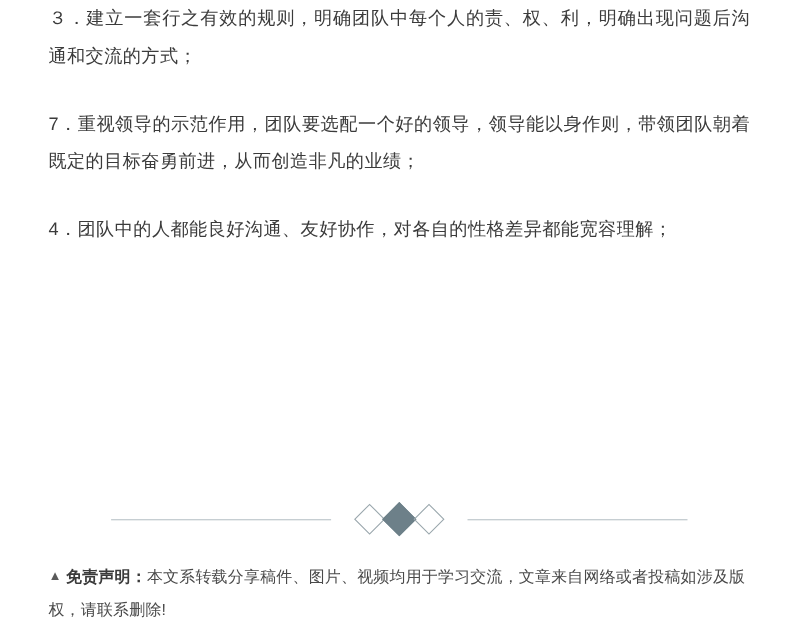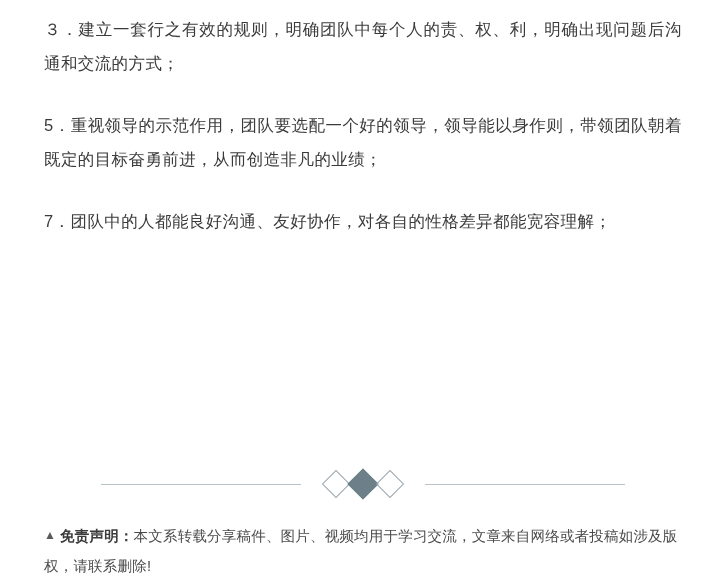--- a/index.html
+++ b/index.html
@@ -13,21 +13,20 @@
     font-family: "Liberation Sans", sans-serif;
     color: #333333;
     overflow: hidden;
   }
   .page {
     position: relative;
     width: 726px;
     height: 406px;
     box-sizing: border-box;
     padding: 0 44px 0 44px;
-    margin-top: 12px;
   }
   .para {
     font-size: 16.5px;
     line-height: 34px;
     color: #3b3b3b;
     text-align: justify;
     letter-spacing: 0.4px;
     margin: 0 0 28px 0;
     font-family: "Liberation Sans", sans-serif;
   }
@@ -96,22 +95,22 @@
     color: #3b3b3b;
     text-align: right;
   }
 </style>
 </head>
 <body>
 
 <div class="page">
 
   <p class="para para-3">３．建立一套行之有效的规则，明确团队中每个人的责、权、利，明确出现问题后沟通和交流的方式；</p>
-  <p class="para para-4">5．重视领导的示范作用，团队要选配一个好的领导，领导能以身作则，带领团队朝着既定的目标奋勇前进，从而创造非凡的业绩；</p>
-  <p class="para para-5">7．团队中的人都能良好沟通、友好协作，对各自的性格差异都能宽容理解；</p>
+  <p class="para para-4">7．重视领导的示范作用，团队要选配一个好的领导，领导能以身作则，带领团队朝着既定的目标奋勇前进，从而创造非凡的业绩；</p>
+  <p class="para para-5">4．团队中的人都能良好沟通、友好协作，对各自的性格差异都能宽容理解；</p>
 
   <div class="divider-row">
     <div class="rule"></div>
     <div class="diamond-group">
       <div class="dia"></div>
       <div class="dia-filled"></div>
       <div class="dia"></div>
     </div>
     <div class="rule"></div>
   </div>

